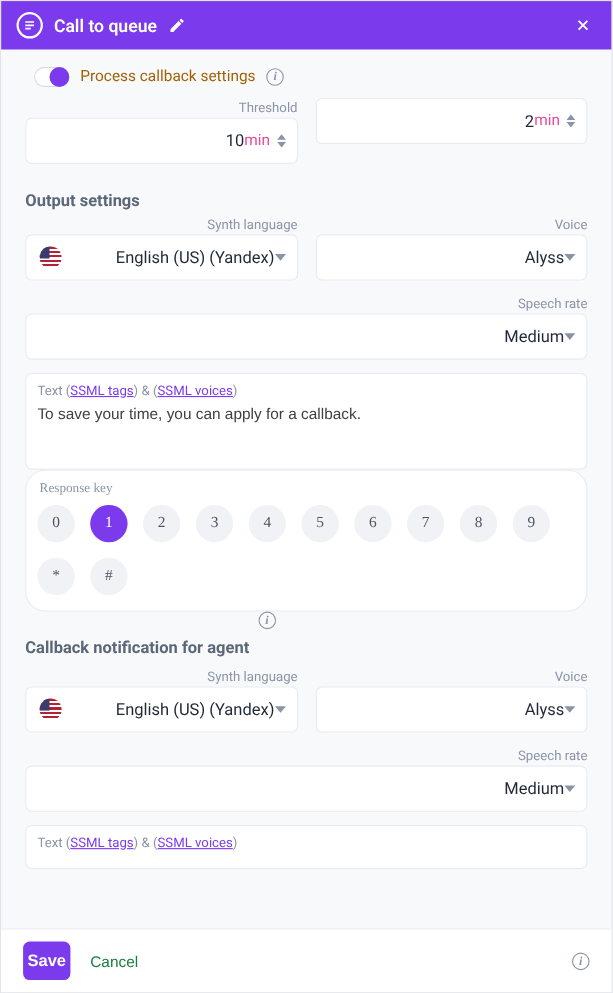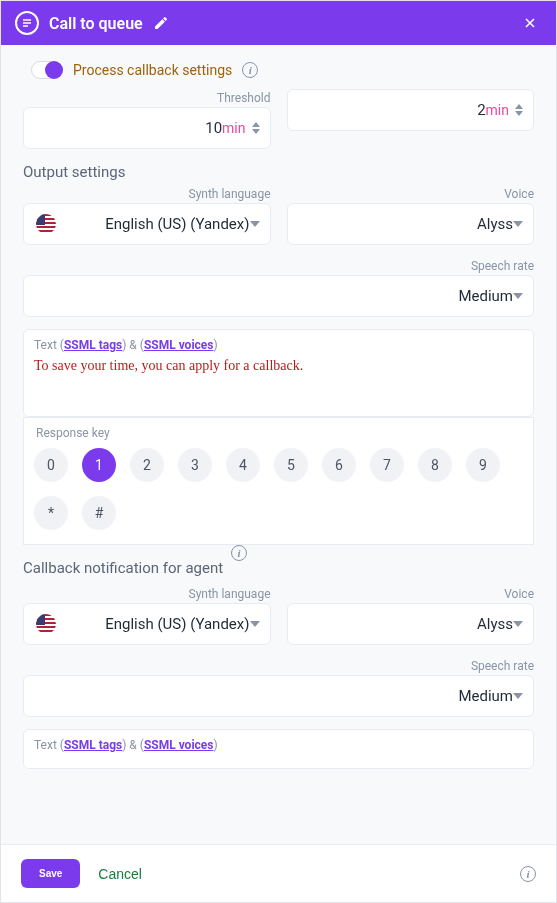--- a/index.html
+++ b/index.html
@@ -65,22 +65,22 @@
     display: inline-flex; align-items: center; justify-content: center;
     font-size: 11px; color: #8a94a6; font-weight: 600; cursor: pointer;
     font-style: italic; font-family: Georgia, serif;
   }
 
   
   .row { display: flex; gap: 16px; margin-bottom: 12px; text-align: right; }
   .col { flex: 1; display: flex; flex-direction: column; }
   .field-label { font-size: 12px; color: #8a94a6; margin: 2px 0 2px 10px; }
   .section-title {
-    font-size: 15px; font-weight: 400; color: #5b6678;
-    margin: 14px 0 4px 0;
+    font-size: 15px; font-weight: 700; color: #5b6678;
+    margin: 24px 0 4px 0;
   }
   .section-title-row { display: flex; align-items: flex-start; gap: 8px; }
 
   .control {
     background: #fff; border: 1px solid #e8ebf1; border-radius: 6px;
     height: 42px; display: flex; align-items: center;
     padding: 0 10px 0 12px; position: relative;
   }
   .control .value { font-size: 15px; color: #1f2937; flex: 1; }
   .control .unit { font-size: 14px; color: #ec4899; margin-right: 6px; }
@@ -110,48 +110,49 @@
     background: #3c3b6e;
   }
 
   .textarea-wrap {
     background: #fff; border: 1px solid #e8ebf1; border-radius: 6px;
     padding: 8px 10px 10px 10px; margin-top: 2px;
   }
   .textarea-wrap .hint {
     font-size: 12px; color: #8a94a6; margin-bottom: 6px;
   }
-  .textarea-wrap .hint a { color: #7c3aed; text-decoration: underline; cursor: pointer; font-weight: bold; }
+  .textarea-wrap .hint a { color: #7c3aed; text-decoration: underline; cursor: pointer; }
   .textarea-wrap .content {
+    font-family: Liberation Sans, sans-serif;
+    font-size: 14px; color: #404040; min-height: 48px; white-space: pre-wrap;
+  }
+
+  
+  .keypad-box {
+    background: #fff; border: 1px solid #e8ebf1; border-radius: 18px;
+    padding: 8px 10px 14px 10px;
     font-family: Liberation Serif, serif;
-    font-size: 14px; color: #b91c1c; min-height: 48px; white-space: pre-wrap;
-  }
-
-  
-  .keypad-box {
-    background: #fff; border: 1px solid #e8ebf1; border-radius: 0;
-    padding: 8px 10px 14px 10px;
   }
   .keypad-box .klabel { font-size: 12px; color: #8a94a6; margin: 0 0 8px 2px; }
   .keys { display: flex; flex-wrap: wrap; gap: 14px; }
   .key {
     width: 34px; height: 34px; border-radius: 50%;
     background: #f1f2f6; display: flex; align-items: center; justify-content: center;
     font-size: 14px; color: #4b5563; cursor: pointer;
   }
   .key.active { background: #7c3aed; color: #fff; }
 
   
   .footer {
     flex: 0 0 auto; height: 58px; border-top: 1px solid #e8ebf1;
     background: #fff; display: flex; align-items: center; padding: 0 20px; gap: 18px;
   }
   .btn-primary {
     background: #7c3aed; color: #fff; border: none; border-radius: 6px;
-    padding: 9px 18px; font-size: 10px; font-weight: 600; cursor: pointer;
+    padding: 9px 4px; font-size: 15px; font-weight: 600; cursor: pointer;
   }
   .btn-link {
     background: none; border: none; color: #15803d; font-size: 14px; cursor: pointer;
   }
   .footer .spacer { flex: 1; }
 
   
   .body::-webkit-scrollbar { width: 10px; }
   .body::-webkit-scrollbar-thumb { background: #d6d9e0; border-radius: 5px; }
 </style>

